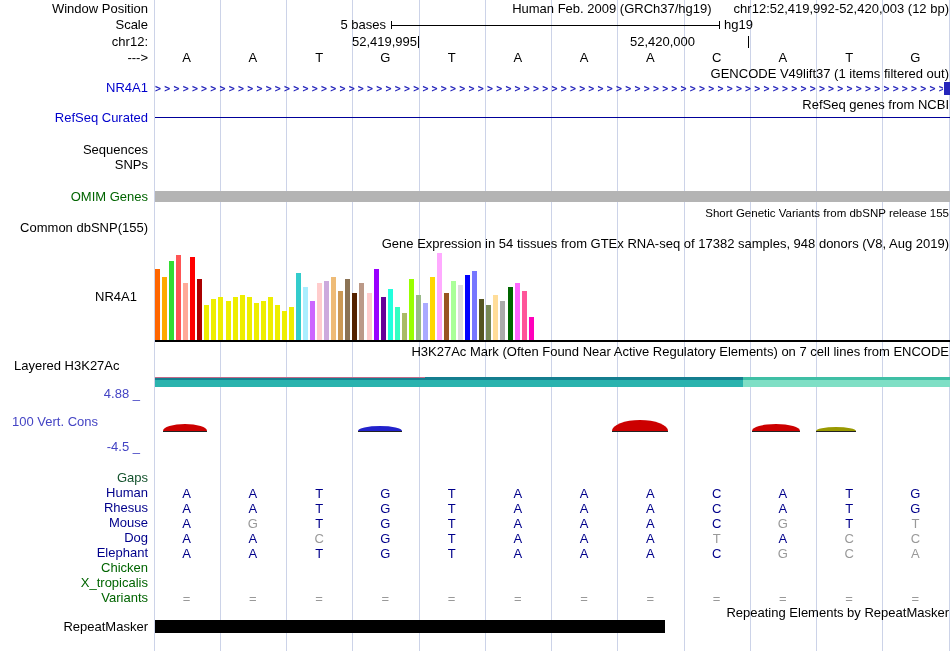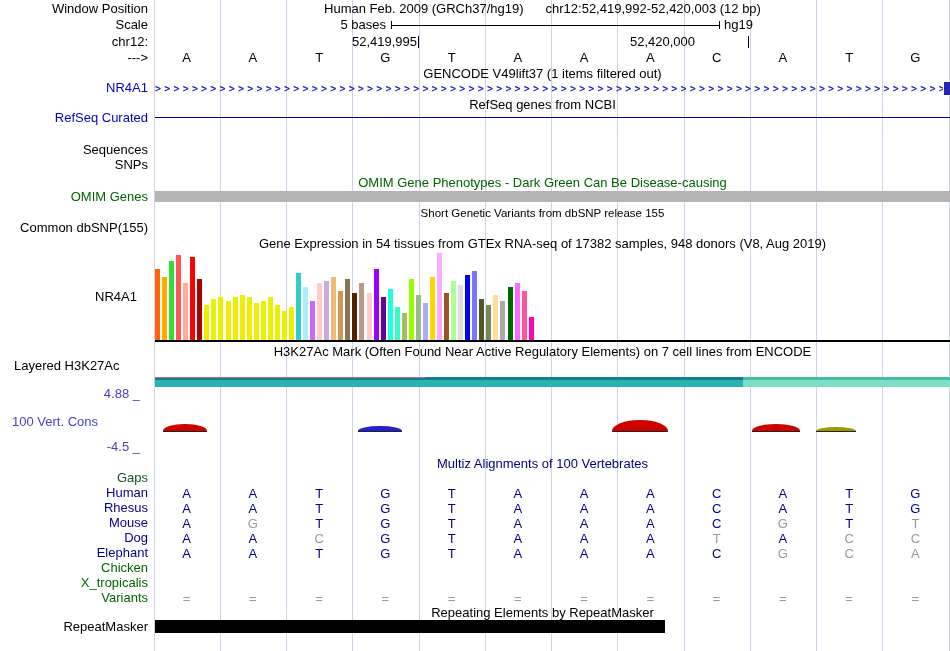--- a/index.html
+++ b/index.html
@@ -1,21 +1,21 @@
 <!DOCTYPE html>
 <html><head>
 <meta charset="utf-8">
 <style>
   html,body{margin:0;padding:0;background:#fff}
   #browser{position:relative;width:950px;height:651px;overflow:hidden;background:#fff;
            font-family:"Liberation Sans","DejaVu Sans",sans-serif;font-size:13px;color:#000}
   .gridline{position:absolute;top:0;bottom:0;width:1px;background:#ccd3e8}
   .lbl{position:absolute;white-space:nowrap;line-height:14px}
   .r{left:0;width:148px;text-align:right}
-  .ctr{position:absolute;left:145px;width:795px;text-align:center;white-space:nowrap;line-height:14px}
+  .ctr{position:absolute;left:154px;width:795px;text-align:right;white-space:nowrap;line-height:14px}
   .small{font-size:11.5px}
   .blue{color:#0000CC}
   .green{color:#006400}
   .consblue{color:#4444C4}
   .navy{color:#000080}
   .orange{color:#14532d}
   .tick{position:absolute;width:1px;height:12px;background:#000}
   .base{position:absolute;transform:translateX(-50%);line-height:14px}
   .scalebar{position:absolute;border-left:1px solid #000;border-right:1px solid #000}
   .scalebar .mid{position:absolute;left:0;right:0;top:50%;height:1px;background:#000}
@@ -95,21 +95,20 @@
   <div class="arrows" style="left:155px;top:82px;width:788px;height:13px">&gt;&gt;&gt;&gt;&gt;&gt;&gt;&gt;&gt;&gt;&gt;&gt;&gt;&gt;&gt;&gt;&gt;&gt;&gt;&gt;&gt;&gt;&gt;&gt;&gt;&gt;&gt;&gt;&gt;&gt;&gt;&gt;&gt;&gt;&gt;&gt;&gt;&gt;&gt;&gt;&gt;&gt;&gt;&gt;&gt;&gt;&gt;&gt;&gt;&gt;&gt;&gt;&gt;&gt;&gt;&gt;&gt;&gt;&gt;&gt;&gt;&gt;&gt;&gt;&gt;&gt;&gt;&gt;&gt;&gt;&gt;&gt;&gt;&gt;&gt;&gt;&gt;&gt;&gt;&gt;&gt;&gt;&gt;&gt;&gt;&gt;&gt;&gt;&gt;&gt;&gt;&gt;&gt;&gt;&gt;</div>
   <div class="exon" style="left:944px;top:82px;width:6px;height:13px"></div>
 
   <div class="ctr" style="top:98px">RefSeq genes from NCBI</div>
   <div class="lbl r blue" style="top:111px">RefSeq Curated</div>
   <div class="hline" style="left:155px;top:117px;width:795px"></div>
 
   <div class="lbl r" style="top:143px">Sequences</div>
   <div class="lbl r" style="top:158px">SNPs</div>
 
-  <div class="ctr green" style="top:176px">OMIM Gene Phenotypes - Dark Green Can Be Disease-causing</div>
   <div class="lbl r green" style="top:190px">OMIM Genes</div>
   <div class="graybar" style="left:155px;top:191px;width:795px;height:11px"></div>
 
   <div class="ctr small" style="top:206px">Short Genetic Variants from dbSNP release 155</div>
   <div class="lbl r" style="top:221px">Common dbSNP(155)</div>
 
   <div class="ctr" style="top:237px">Gene Expression in 54 tissues from GTEx RNA-seq of 17382 samples, 948 donors (V8, Aug 2019)</div>
   <div class="lbl" style="left:0;top:290px;width:137px;text-align:right">NR4A1</div>
   <div class="gtexwrap" style="left:155px;top:251px;width:390px;height:90px">
       <div class="gtexbar" title="Adipose-Subcutaneous" style="left: 0px; height: 72px; background: rgb(255, 102, 0);"></div>
@@ -186,21 +185,20 @@
       <div class="bump" style="left: 358px; width: 44px; height: 5px; top: 426px; background: rgb(34, 34, 204);"></div>
       <div class="bumpbase" style="left: 358px; width: 44px;"></div>
       <div class="bump" style="left: 612px; width: 56px; height: 11px; top: 420px; background: rgb(204, 0, 0);"></div>
       <div class="bumpbase" style="left: 612px; width: 56px;"></div>
       <div class="bump" style="left: 752px; width: 48px; height: 7px; top: 424px; background: rgb(204, 0, 0);"></div>
       <div class="bumpbase" style="left: 752px; width: 48px;"></div>
       <div class="bump" style="left: 816px; width: 40px; height: 4px; top: 427px; background: rgb(153, 153, 0);"></div>
       <div class="bumpbase" style="left: 816px; width: 40px;"></div>
     </div>
 
-  <div class="ctr navy" style="top:457px">Multiz Alignments of 100 Vertebrates</div>
   <div class="lbl r orange" style="top:471px">Gaps</div>
   <div style="position:absolute;left:0;top:0">
       <div class="lbl r" style="top: 486px; color: rgb(0, 0, 139);">Human</div>
       <span class="acell" style="left: 186.625px; top: 486px;">A</span>
       <span class="acell" style="left: 252.875px; top: 486px;">A</span>
       <span class="acell" style="left: 319.125px; top: 486px;">T</span>
       <span class="acell" style="left: 385.375px; top: 486px;">G</span>
       <span class="acell" style="left: 451.625px; top: 486px;">T</span>
       <span class="acell" style="left: 517.875px; top: 486px;">A</span>
       <span class="acell" style="left: 584.125px; top: 486px;">A</span>

